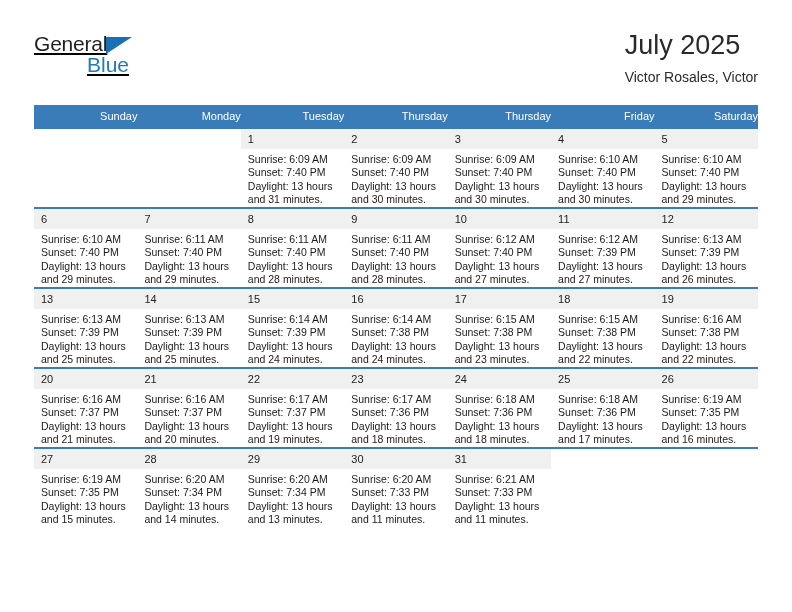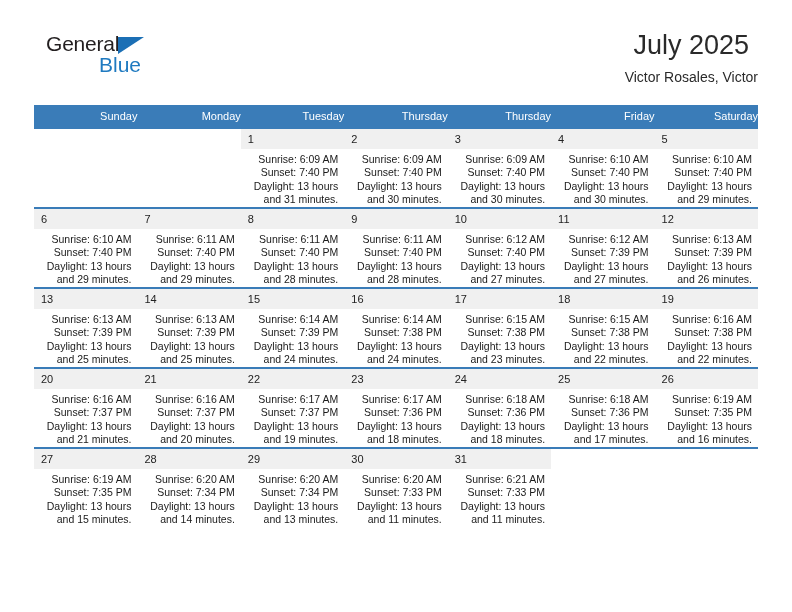--- a/index.html
+++ b/index.html
@@ -24,24 +24,25 @@
   
   .header {
     position: absolute;
     left: 34px;
     top: 28px;
     right: 34px;
     height: 66px;
   }
   .logo {
     position: absolute;
-    left: 12px;
+    left: 0;
     top: 4px;
     width: 120px;
     height: 50px;
+    text-decoration: underline;
   }
   .logo-general {
     font-size: 21px;
     color: #231f20;
     letter-spacing: -0.2px;
     line-height: 24px;
     display: block;
     font-family: "Liberation Sans", sans-serif;
   }
   .logo-blue {
@@ -60,21 +61,21 @@
     top: 5px;
     width: 0;
     height: 0;
     border-left: 26px solid #1b6fb5;
     border-bottom: 17px solid transparent;
   }
   .title-block {
     position: absolute;
     right: 0;
     top: 0;
-    text-align: center;
+    text-align: left;
   }
   .cal-title {
     font-size: 27px;
     color: #2a2a2a;
     line-height: 34px;
     white-space: nowrap;
     font-weight: normal;
     margin: 0;
   }
   .cal-subtitle {
@@ -124,21 +125,20 @@
     background: transparent;
   }
   td.blank .daynum {
     background: transparent;
   }
   .details {
     padding: 4px 6px 0 7px;
     font-size: 10.5px;
     line-height: 13.4px;
     color: #1a1a1a;
-    text-align: right;
   }
   .details div {
     white-space: nowrap;
   }
 </style>
 </head>
 <body>
 
 <div class="page">
 

